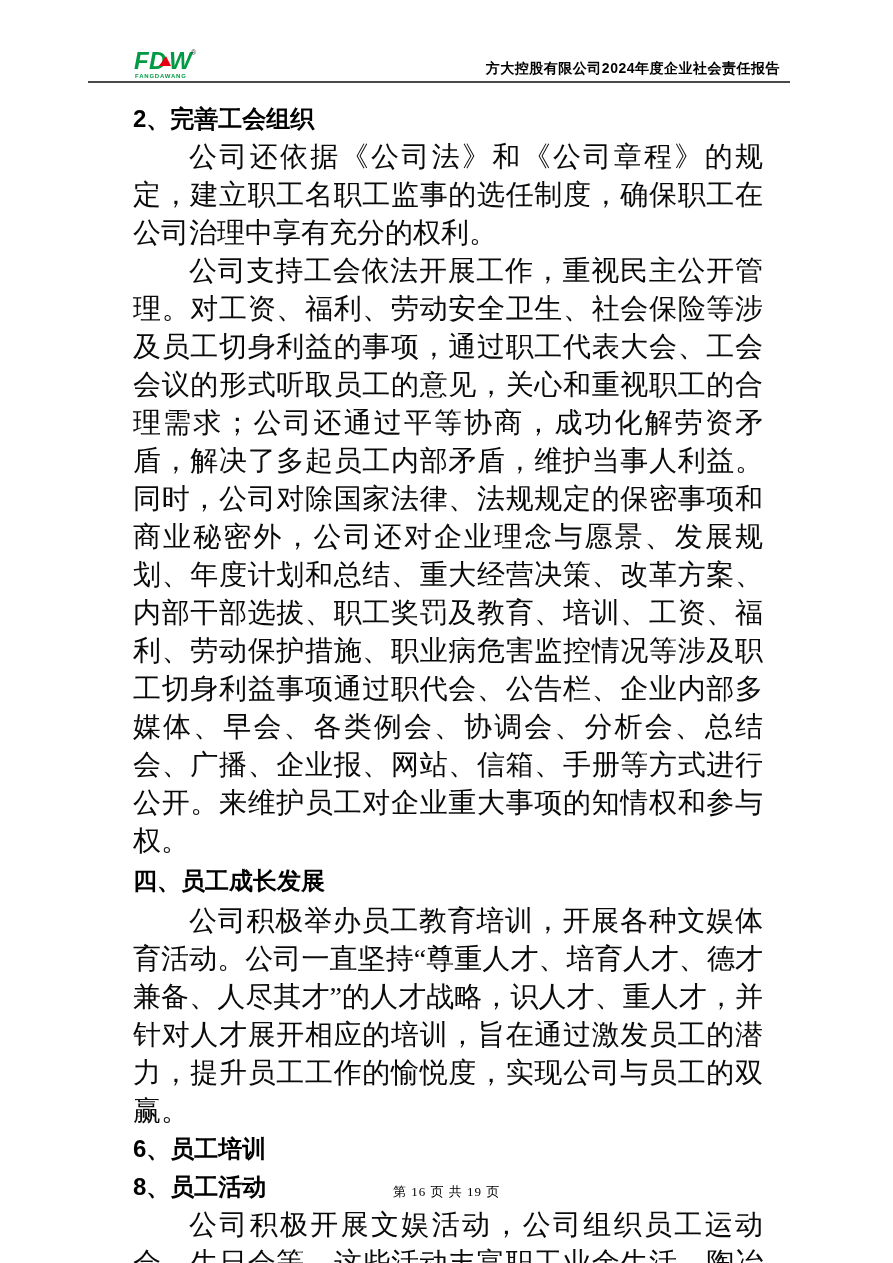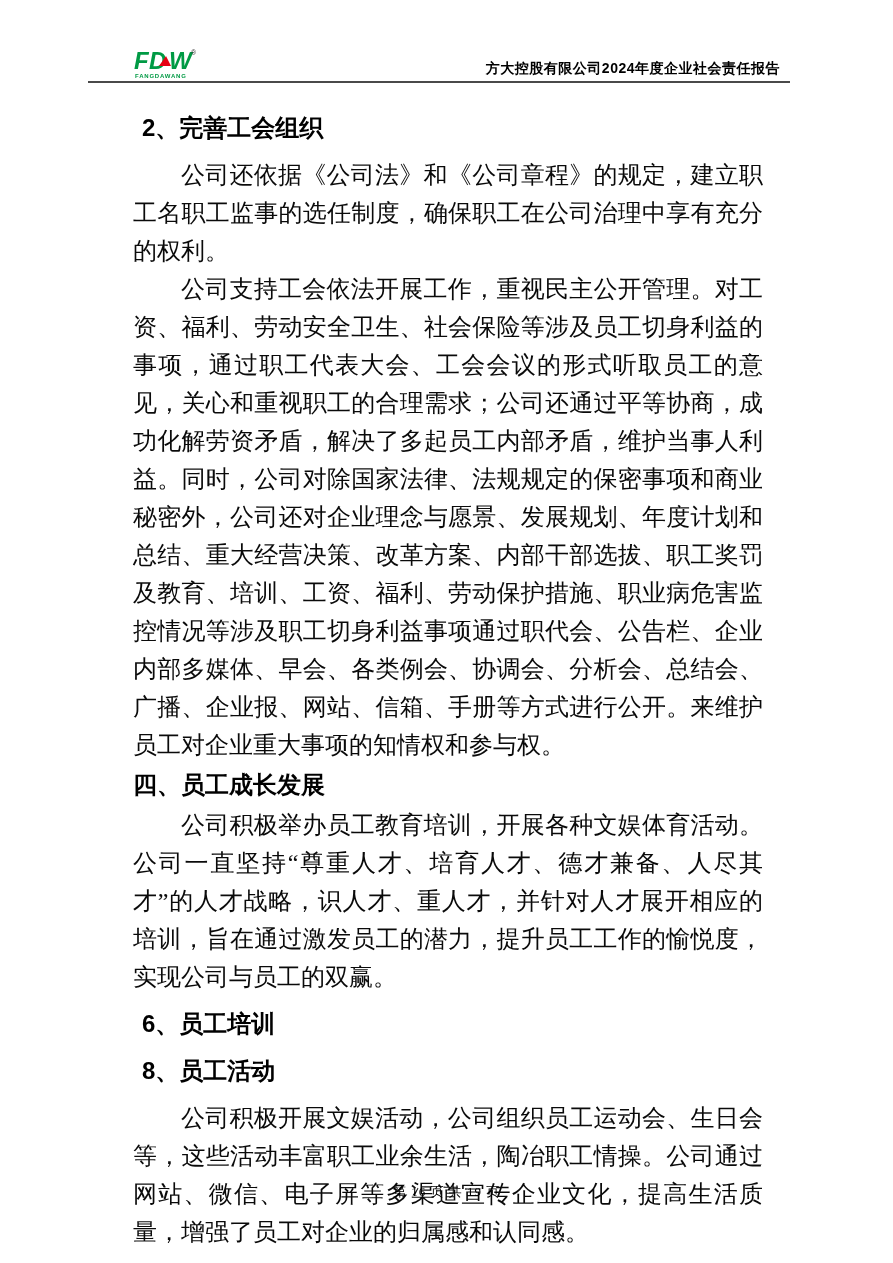--- a/index.html
+++ b/index.html
@@ -47,28 +47,28 @@
 
   
   .content {
     position: absolute;
     left: 133px;
     top: 100px;
     width: 630px;
   }
   .content p {
     margin: 0;
-    font-size: 24px;
+    font-size: 28px;
     line-height: 38px;
     text-align: justify;
     text-indent: 2em;
     color: #0a0a0a;
   }
   .h-sub {
-    margin: 9px;
+    margin: 0;
     font-family: "Liberation Sans", sans-serif;
     font-weight: 700;
     font-size: 24px;
     line-height: 38px;
     color: #000;
   }
   .h-major {
     margin: 0;
     font-family: "Liberation Sans", sans-serif;
     font-weight: 700;

